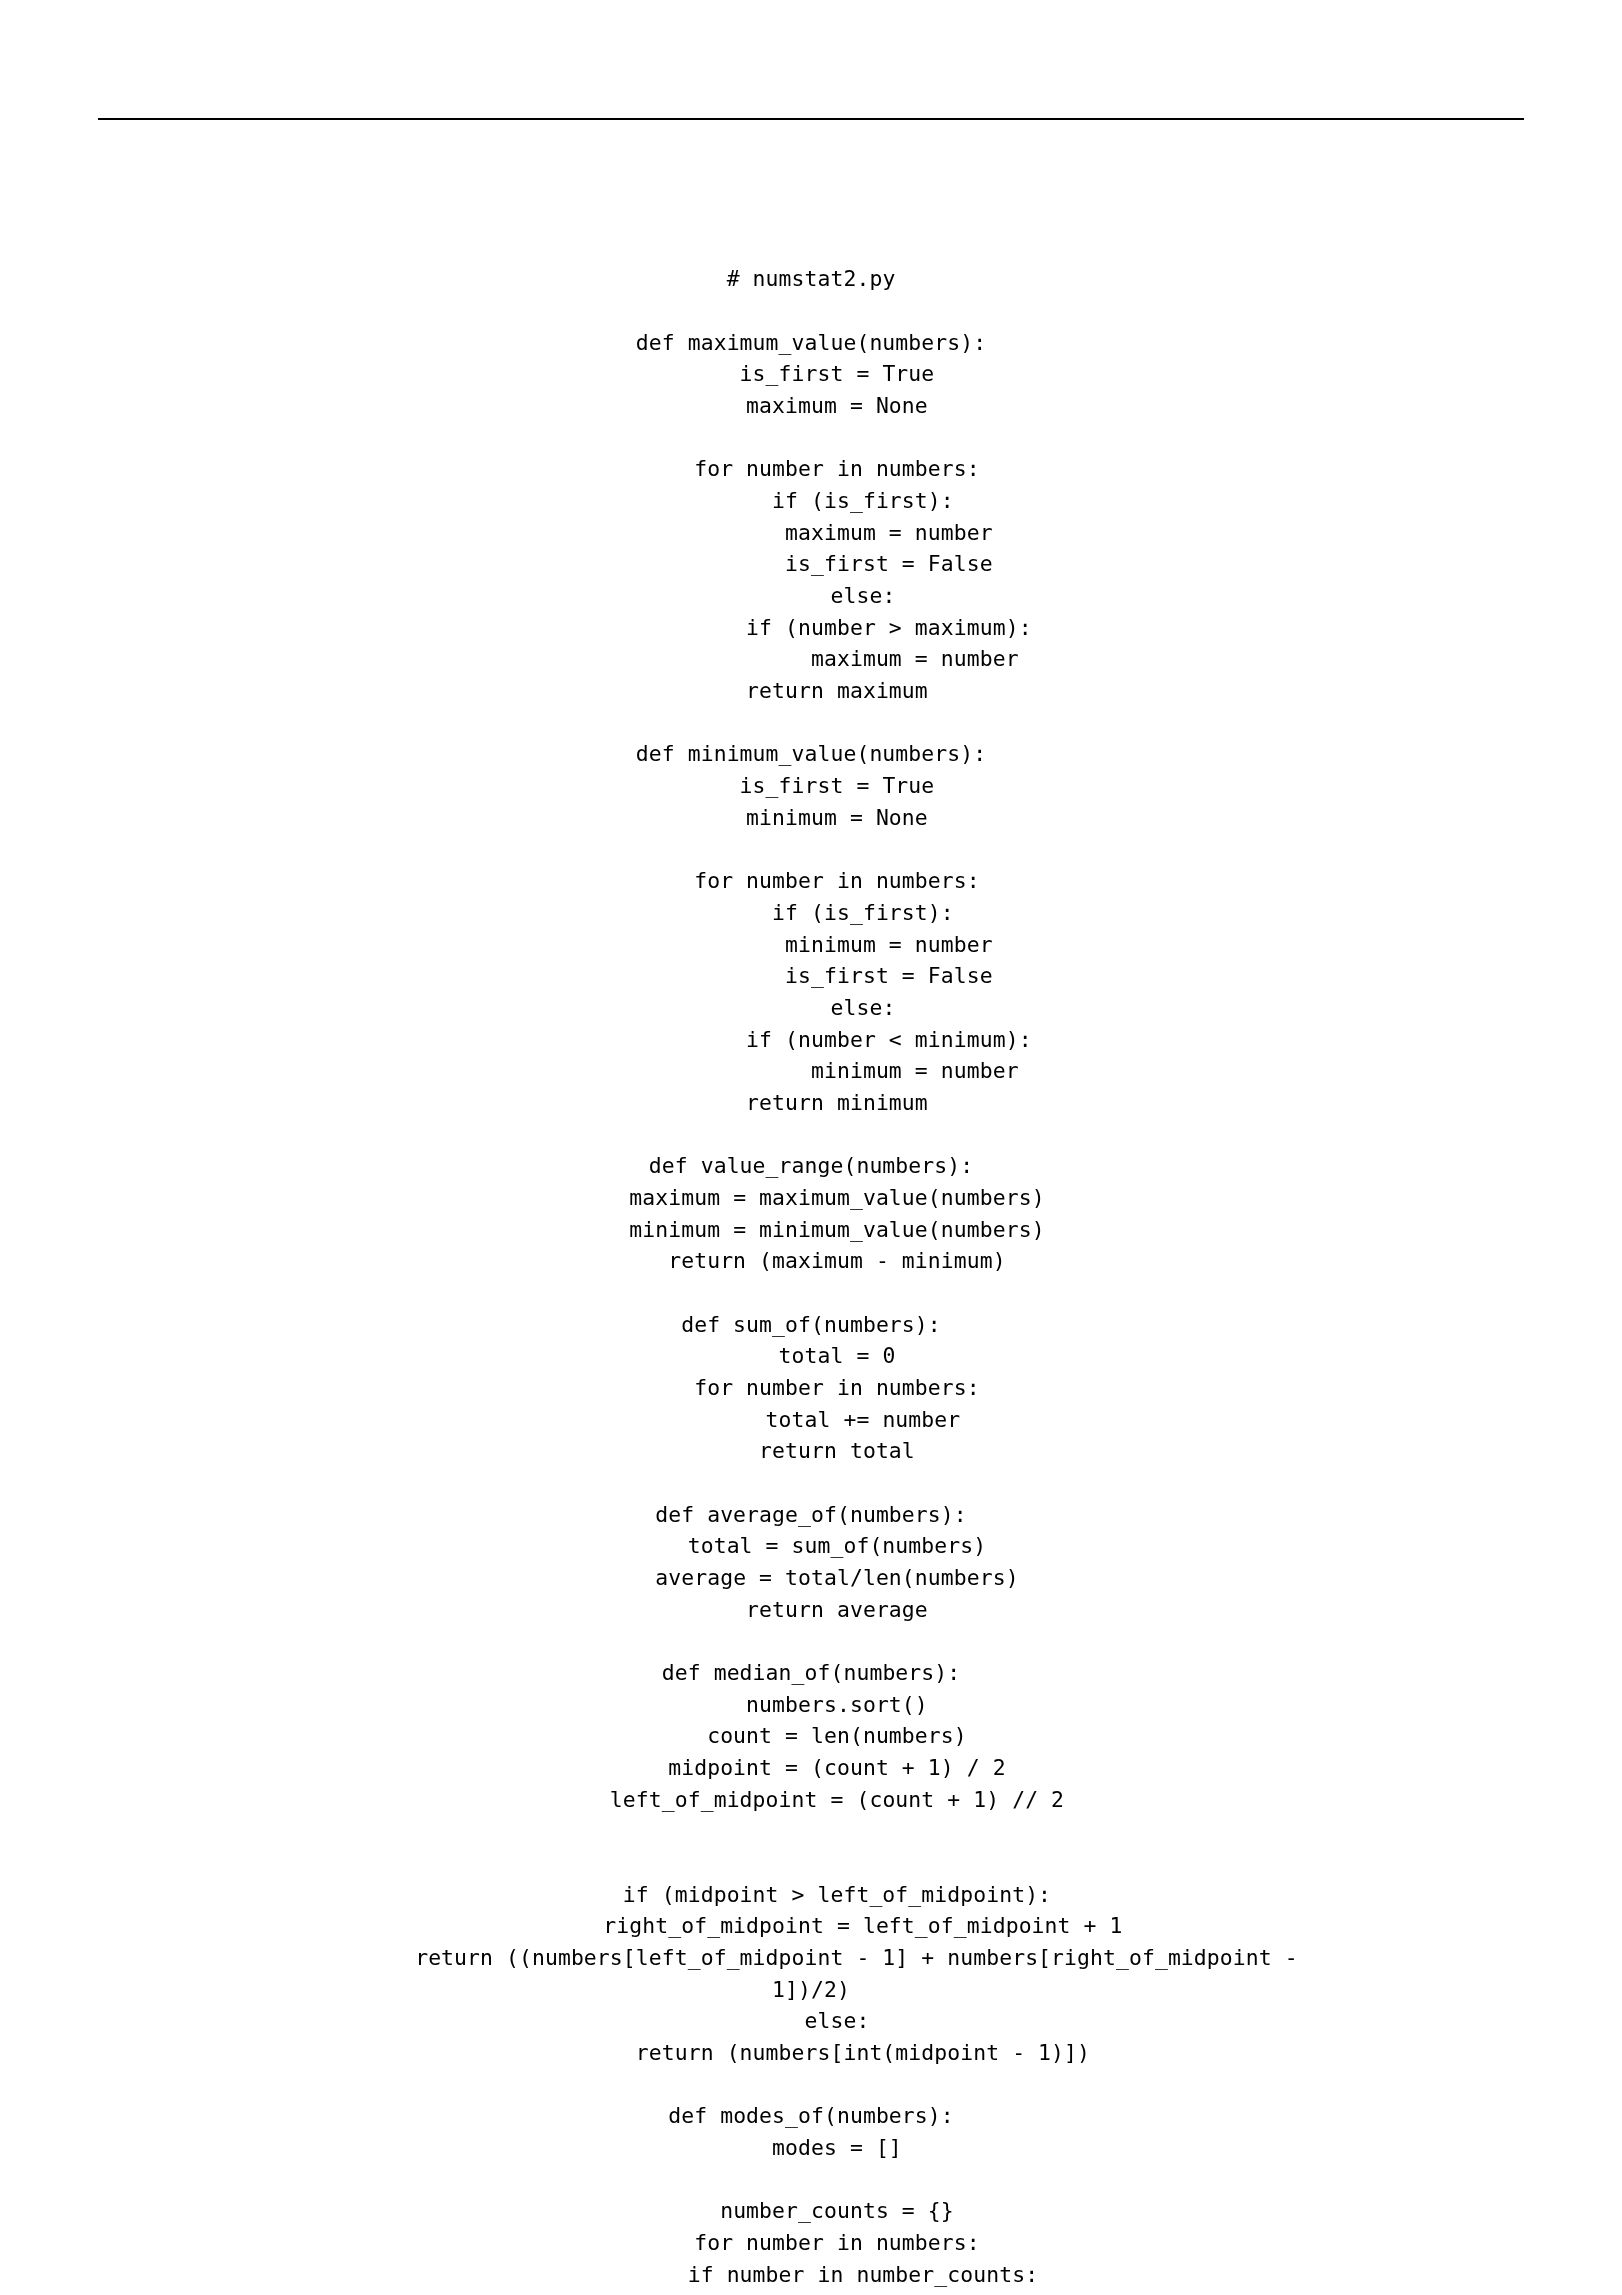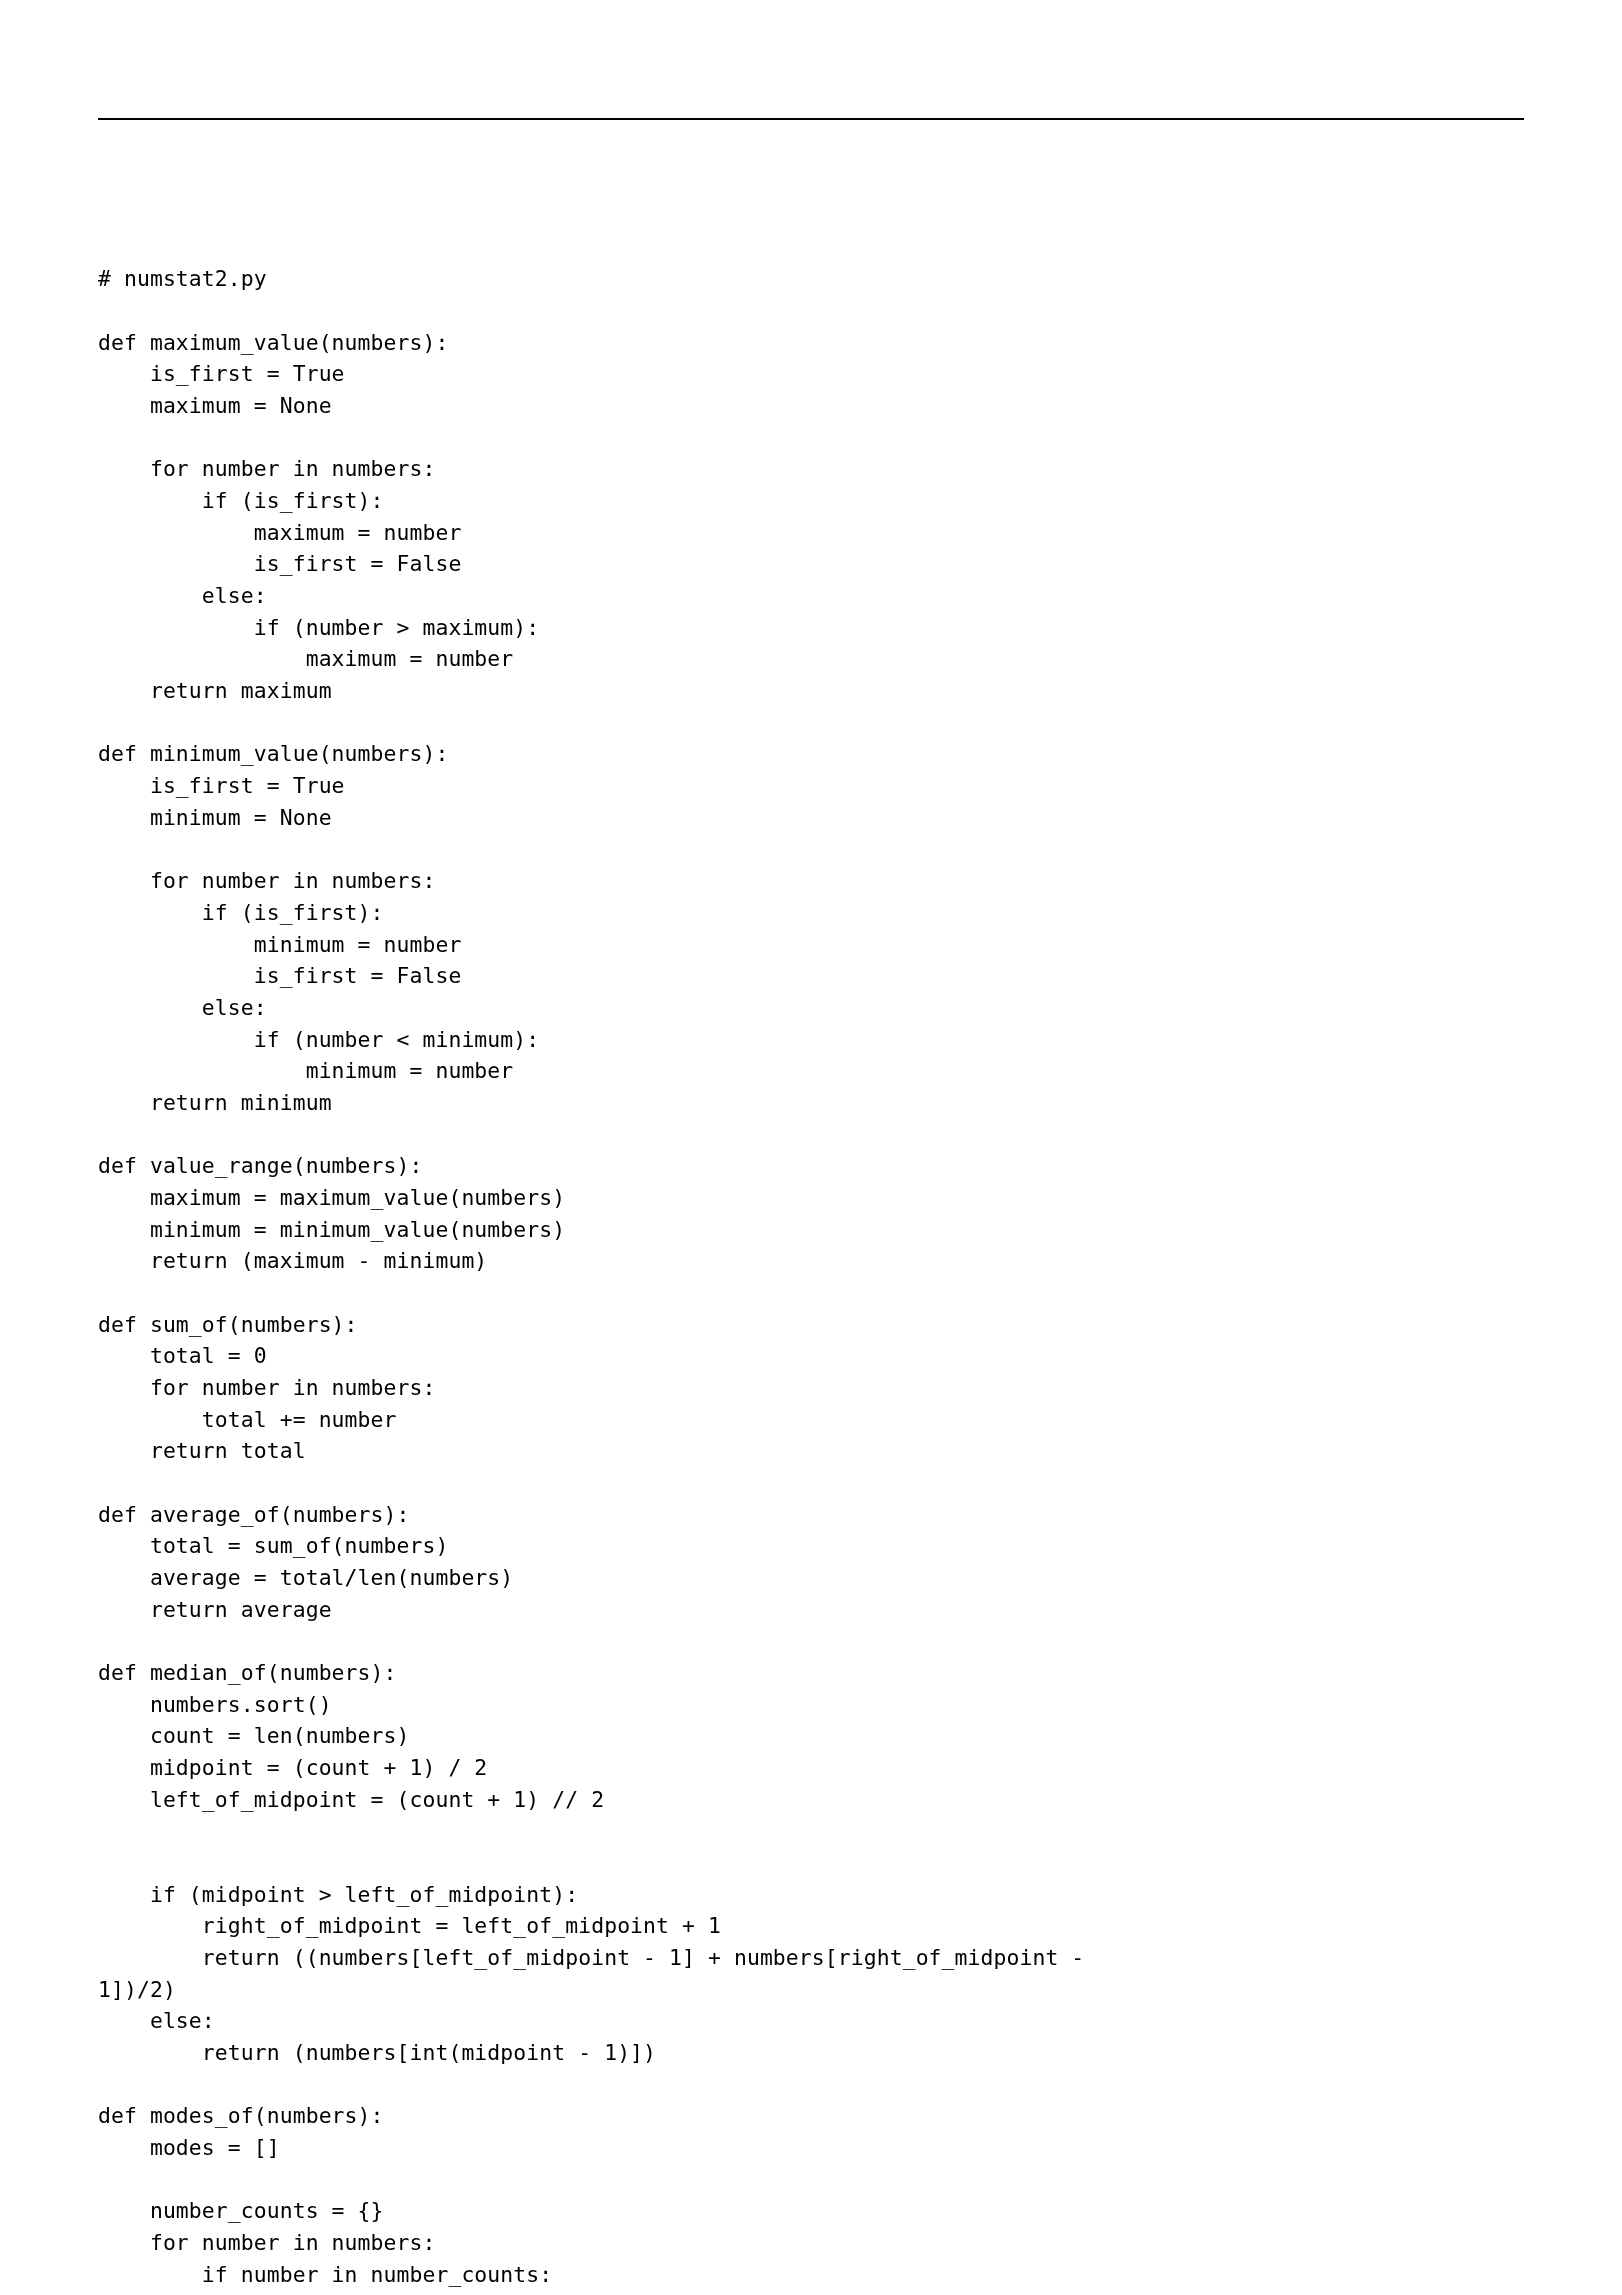--- a/index.html
+++ b/index.html
@@ -8,20 +8,21 @@
     background: #ffffff;
     width: 1622px;
   }
   .page {
     position: relative;
     width: 1622px;
     min-height: 2295px;
     box-sizing: border-box;
     padding: 65px 98px 98px 98px;
     background: #ffffff;
+    text-align: center;
   }
   .rule {
     position: absolute;
     left: 98px;
     right: 98px;
     top: 118px;
     height: 0;
     border-top: 2px solid #000000;
   }
   .code-block {

